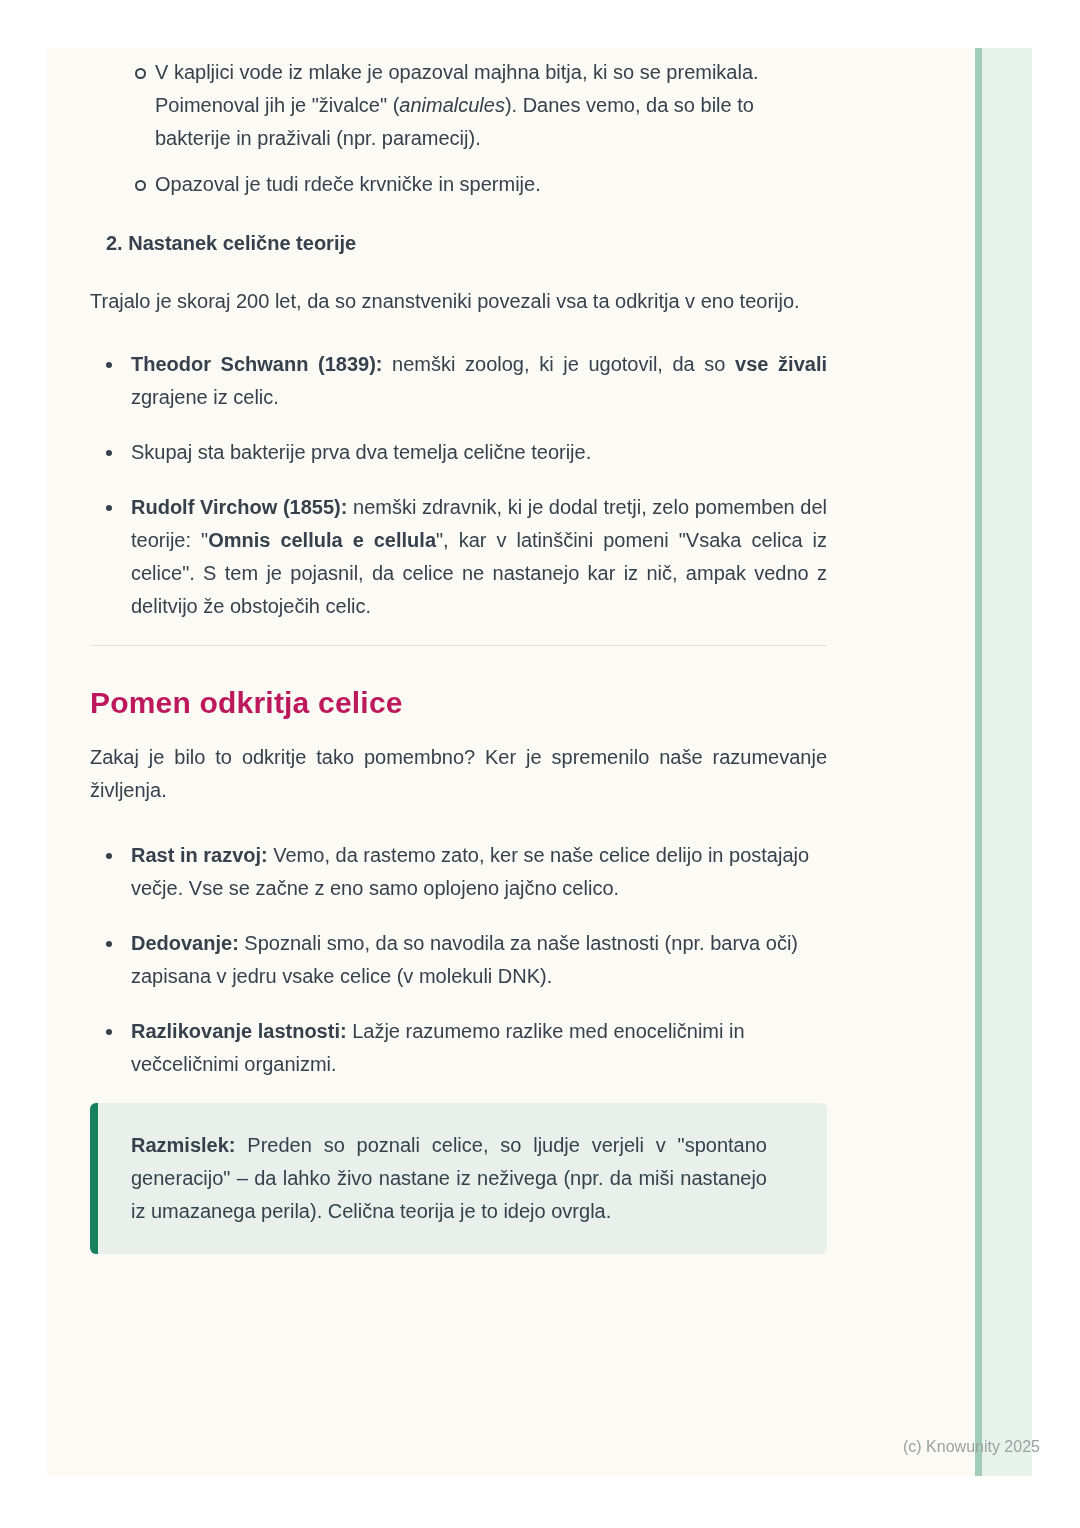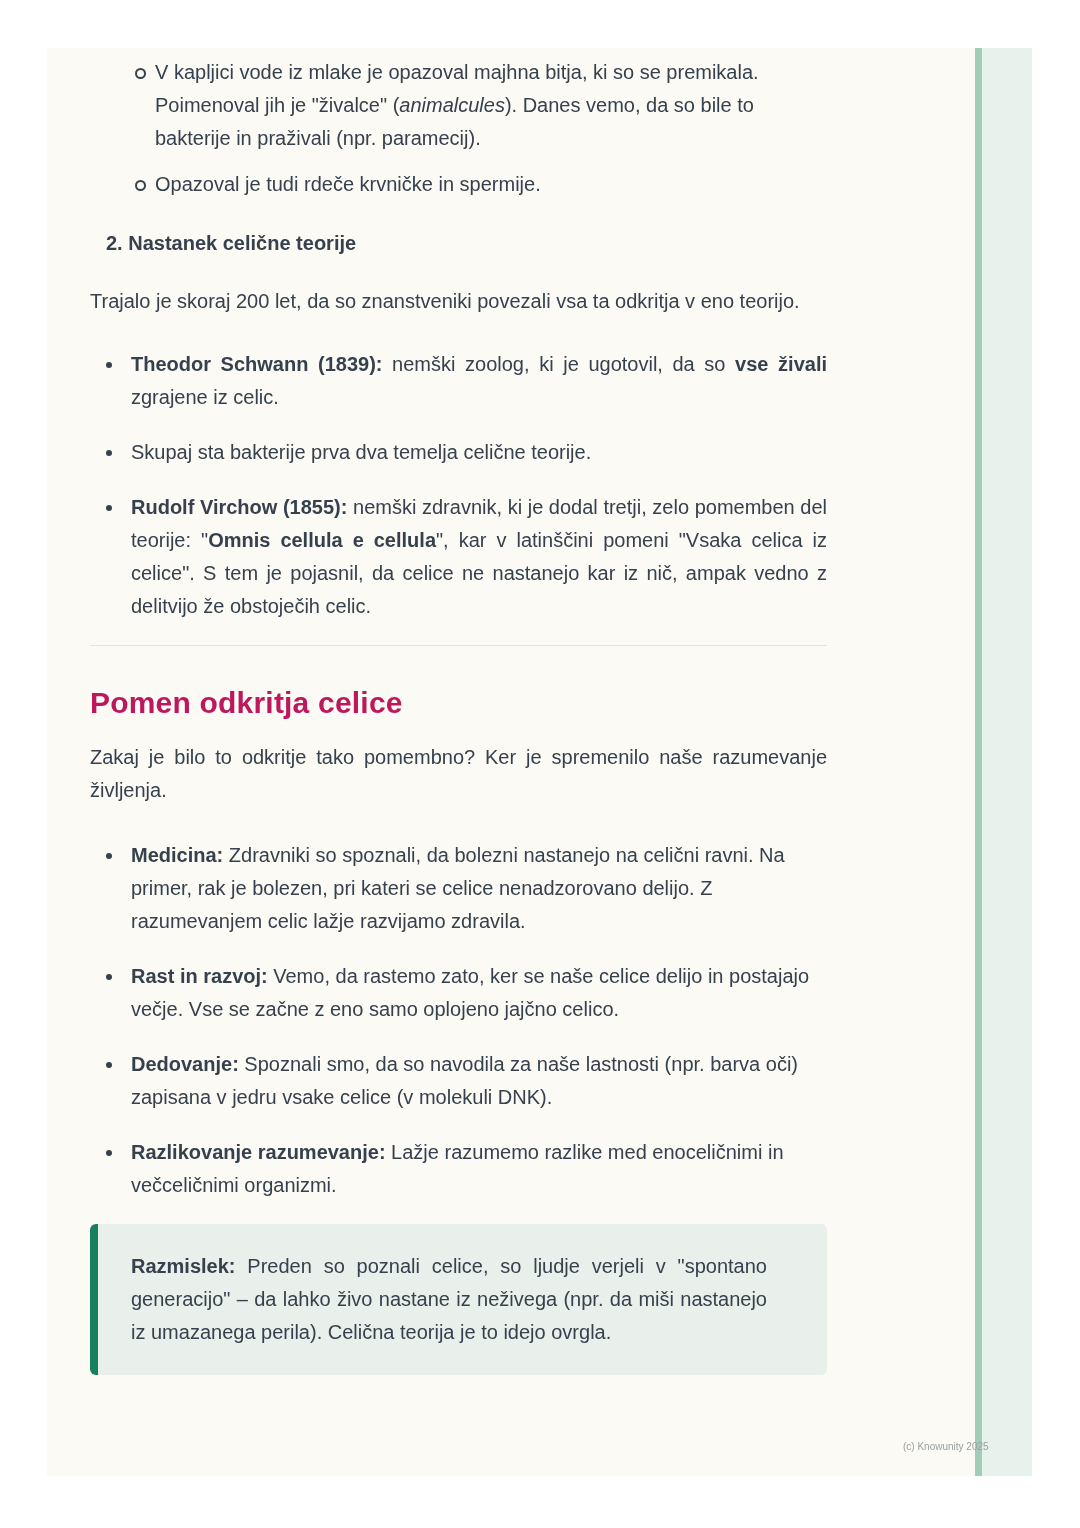--- a/index.html
+++ b/index.html
@@ -37,21 +37,21 @@
     margin:38px 0 19px 0;letter-spacing:0.2px;
   }
   b{font-weight:700;}
   i{font-style:italic;}
   .callout{
     margin-top:1px;background:#e9efeb;border-left:8px solid #17805f;
     border-radius:6px;padding:26px 60px 26px 33px;
   }
   .footer-credit{
     position:absolute;left:903px;top:1438px;width:160px;
-    font-size:10px;line-height:18px;color:#9aa1a1;z-index:5;white-space:nowrap;
+    font-size:16px;line-height:18px;color:#9aa1a1;z-index:5;white-space:nowrap;
   }
 </style>
 </head>
 <body>
 
 <div class="page-card">
   <div class="stripe-edge"></div>
   <div class="stripe-fill"></div>
 
   <div class="content">
@@ -88,33 +88,29 @@
 
     <hr class="divider">
 
     <h2 class="h2-green">Pomen odkritja celice</h2>
 
     <p class="para2 justify">Zakaj je bilo to odkritje tako pomembno? Ker je spremenilo naše razumevanje življenja.</p>
 
     <ul class="main-list">
         <li>
           <span class="marker"></span>
-          <div><b>Medicina:</b><span> Zdravniki so spoznali, da bolezni nastanejo na celični ravni. Na primer, rak je bolezen, pri kateri se celice nenadzorovano delijo. Z razumevanjem celic lažje razvijamo zdravila.</span></div>
-        </li>
-        <li>
-          <span class="marker"></span>
           <div><b>Rast in razvoj:</b><span> Vemo, da rastemo zato, ker se naše celice delijo in postajajo večje. Vse se začne z eno samo oplojeno jajčno celico.</span></div>
         </li>
         <li>
           <span class="marker"></span>
           <div><b>Dedovanje:</b><span> Spoznali smo, da so navodila za naše lastnosti (npr. barva oči) zapisana v jedru vsake celice (v molekuli DNK).</span></div>
         </li>
         <li>
           <span class="marker"></span>
-          <div><b>Razlikovanje razumevanje:</b><span> Lažje razumemo razlike med enoceličnimi in večceličnimi organizmi.</span></div>
+          <div><b>Razlikovanje lastnosti:</b><span> Lažje razumemo razlike med enoceličnimi in večceličnimi organizmi.</span></div>
         </li>
       </ul>
 
     <div class="callout justify"><b>Razmislek:</b><span> Preden so poznali celice, so ljudje verjeli v "spontano generacijo" – da lahko živo nastane iz neživega (npr. da miši nastanejo iz umazanega perila). Celična teorija je to idejo ovrgla.</span></div>
 
   </div>
 </div>
 
 <div class="footer-credit">(c) Knowunity 2025</div>
 

